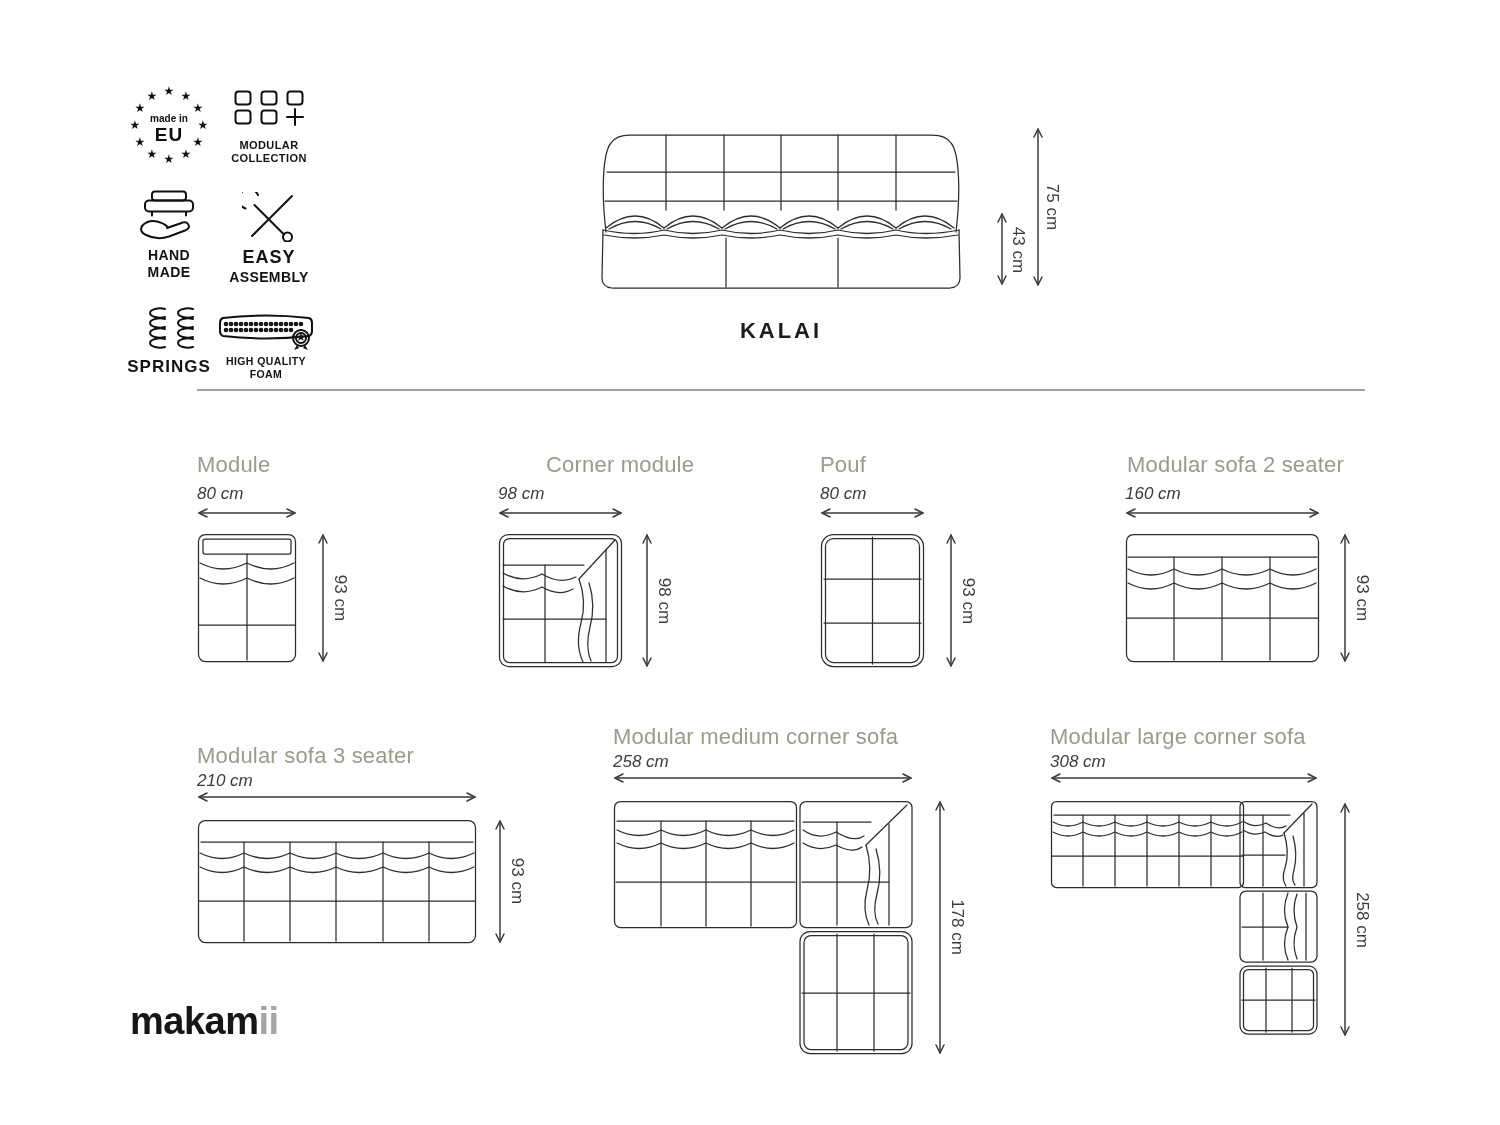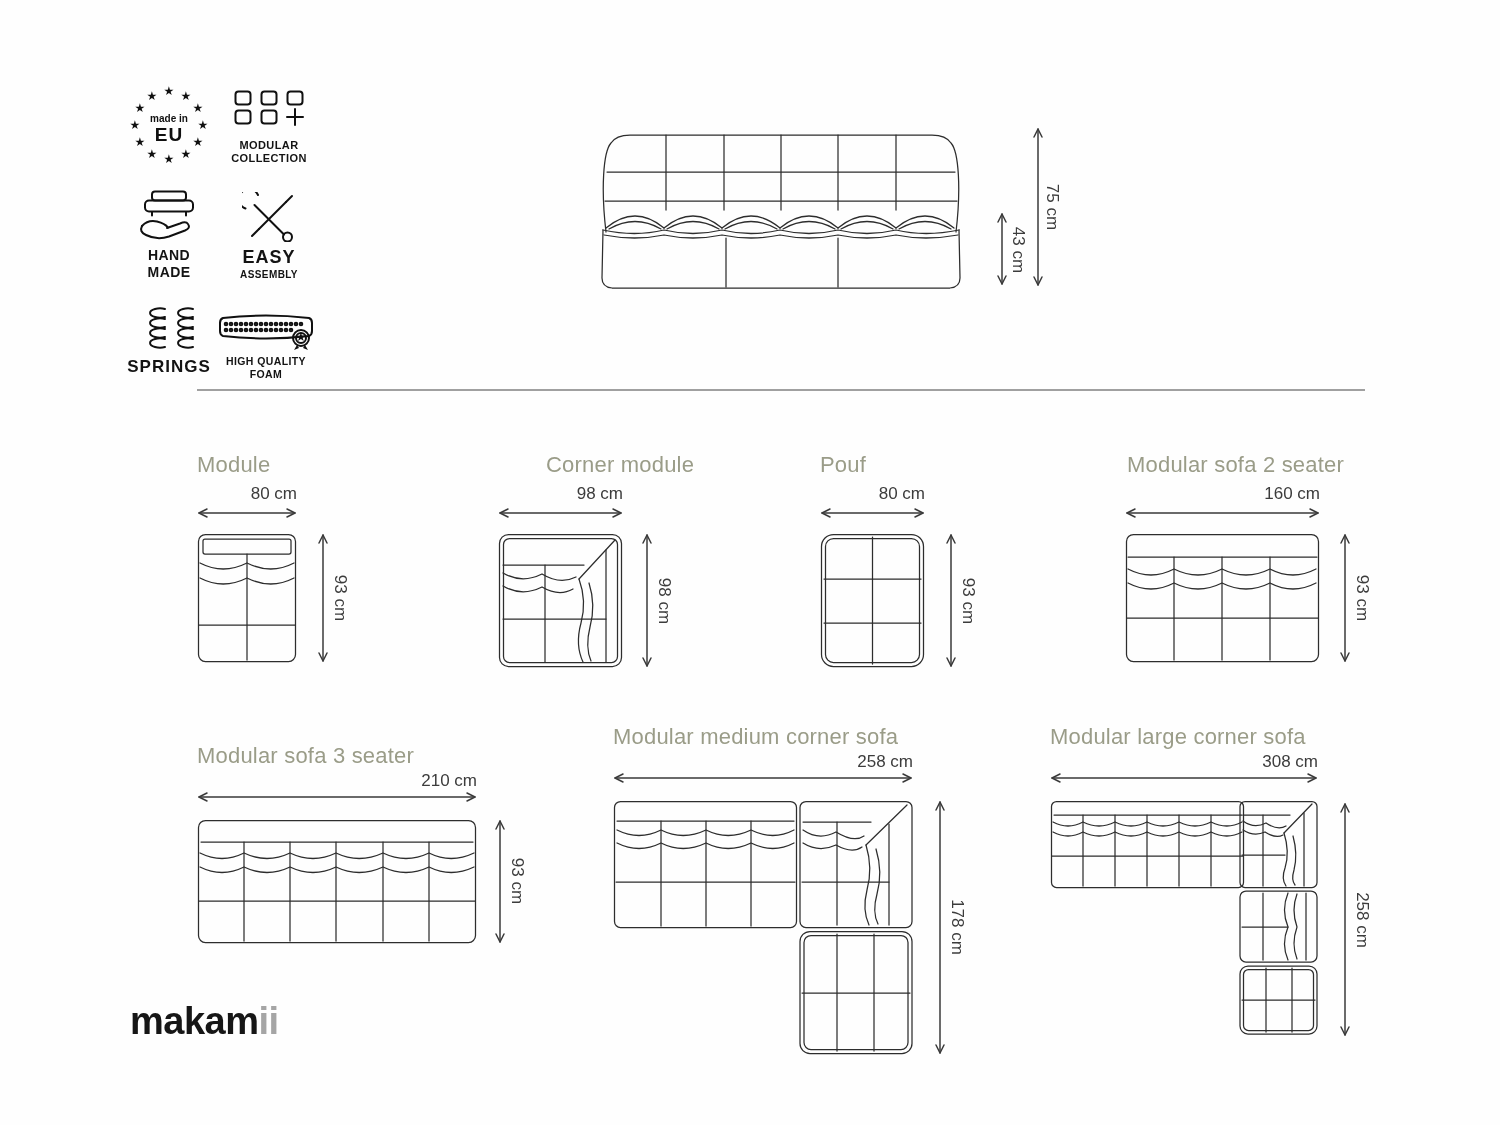--- a/index.html
+++ b/index.html
@@ -17,21 +17,21 @@
   
   .icn line, .icn path, .icn rect, .icn circle, .icn ellipse {
     stroke:#101010; stroke-width:2; fill:none; stroke-linecap:round; stroke-linejoin:round;
   }
   .icn .glyph, .art .glyph { stroke:none; fill:#101010; }
   .star { font-family:"DejaVu Sans", sans-serif; font-size:12px; }
   .eu-small { font-size:10px; font-weight:700; font-family:"Liberation Sans", sans-serif; }
   .eu-big { font-size:19px; font-weight:800; font-family:"Liberation Sans", sans-serif; letter-spacing:1px; }
   
   .ptitle { position:absolute; font-size:22px; color:#9a9c88; letter-spacing:.2px; white-space:nowrap; }
-  .wlabel { position:absolute; font-size:17px; color:#3c3c3c; text-align:right; white-space:nowrap; }
+  .wlabel { position:absolute; font-size:17px; color:#3c3c3c; text-align:left; white-space:nowrap;font-style:italic; }
   .vlabel { position:absolute; font-size:17px; color:#3c3c3c; white-space:nowrap;
             transform:translate(-50%,-50%) rotate(90deg); }
   .badge { position:absolute; display:flex; flex-direction:column; align-items:center; text-align:center; }
   .b-label { font-weight:700; color:#131313; line-height:1.22; letter-spacing:.4px; margin-top:5px; }
   .hero-title { position:absolute; font-size:22px; font-weight:700; letter-spacing:3px; color:#1d1d1d; text-align:center; }
   .brand { position:absolute; font-size:38px; font-weight:700; letter-spacing:-0.5px; color:#161616; }
   .brand .gray { color:#a5a5a5;text-align:right; }
   .divider { position:absolute; height:1.5px; background:#a0a0a0; }
 </style>
 </head>
@@ -93,21 +93,21 @@
     <svg class="icn" width="54" height="50" viewBox="0 0 54 50">
       <path d="M16,3 A10,10 0 1 0 3.5,16.5"></path>
       <line x1="12.5" y1="13" x2="42" y2="42.5"></line>
       <circle cx="45.5" cy="45" r="4.5"></circle>
       <line x1="44" y1="10" x2="17" y2="37"></line>
       <path d="M44,10 L50,4" stroke-width="6"></path>
       <path d="M17,37 L10,44"></path>
     </svg>
     <div class="b-label">
       <div style="font-size:18px; letter-spacing:1px;">EASY</div>
-      <div style="font-size:10px;">ASSEMBLY</div>
+      <div style="font-size:14px;">ASSEMBLY</div>
     </div>
   </div>
 
   <div class="badge" style="left:128px; top:306px; width:82px;">
     <svg class="icn" width="60" height="46" viewBox="0 0 60 46">
       <path d="M26,3 A10,4.6 0 1 0 26,11"></path>
       <path d="M26,13 A10,4.6 0 1 0 26,21"></path>
       <path d="M26,23 A10,4.6 0 1 0 26,31"></path>
       <path d="M26,33 A10,4.6 0 1 0 26,41"></path>
       <path d="M54,3 A10,4.6 0 1 0 54,11"></path>
@@ -202,20 +202,21 @@
   </svg>
   <div class="vlabel" style="left:1018px; top:250px;">43 cm</div>
 
   <svg class="abs dim" style="left:1031px; top:127px;" width="14" height="160">
     <line x1="7" y1="2" x2="7" y2="158"></line>
     <polyline points="3,10 7,2 11,10"></polyline>
       <polyline points="3,150 7,158 11,150"></polyline>
   </svg>
   <div class="vlabel" style="left:1052px; top:207px;">75 cm</div>
 
+  <div class="hero-title" style="left:590px; top:318px; width:382px;">KALAI</div>
 
   <div class="divider" style="left:197px; top:389px; width:1168px;"></div>
 
   <div class="abs" style="left:197px; top:450px; width:170px; height:240px;">
     <div class="ptitle" style="left:0; top:2px;">Module</div>
     <div class="wlabel" style="left:0; top:34px; width:100px;">80 cm</div>
     <svg class="abs dim" style="left:0; top:56px;" width="100" height="14">
       <line x1="2" y1="7" x2="98" y2="7"></line>
         <polyline points="10,3 2,7 10,11"></polyline>
         <polyline points="90,3 98,7 90,11"></polyline>

